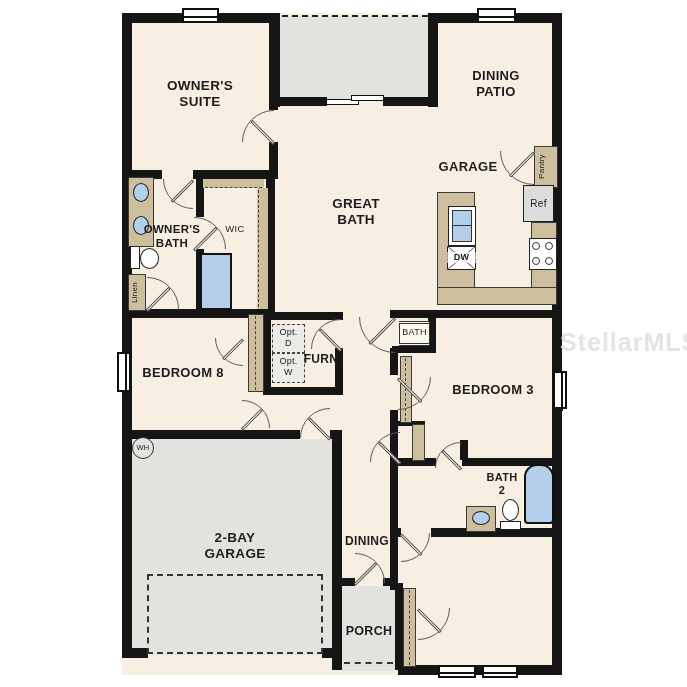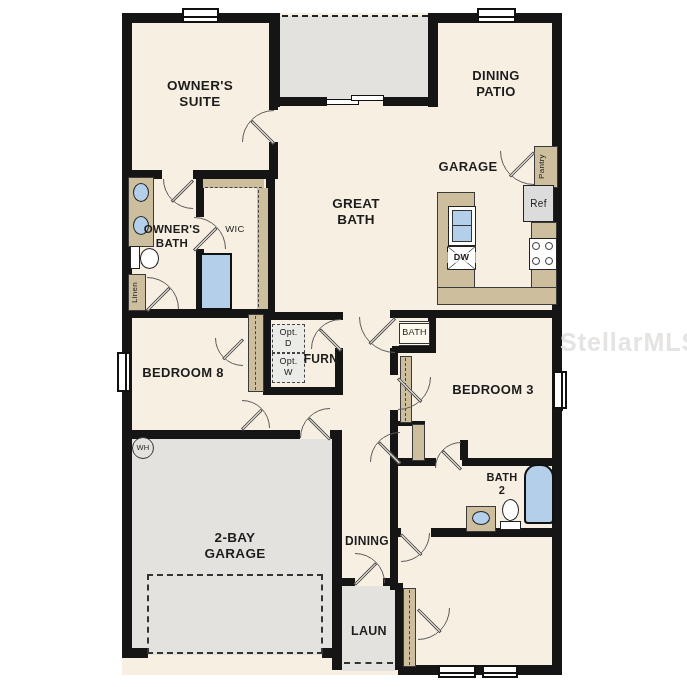--- a/index.html
+++ b/index.html
@@ -242,20 +242,20 @@
 BATH</div>
   <div class="lbl" style="left:219px;top:223px;width:32px;font-size:9.5px;font-weight:normal;">WIC</div>
   <div class="lbl" style="left:128px;top:365px;width:110px;font-size:13px;">BEDROOM 8</div>
   <div class="lbl" style="left:300px;top:352px;width:42px;font-size:12px;">FURN</div>
   <div class="lbl" style="left:433px;top:382px;width:120px;font-size:13px;">BEDROOM 3</div>
   <div class="lbl" style="left:482px;top:471px;width:40px;font-size:11px;">BATH
 2</div>
   <div class="lbl" style="left:180px;top:530px;width:110px;font-size:13.5px;">2-BAY
 GARAGE</div>
   <div class="lbl" style="left:337px;top:534px;width:60px;font-size:12px;">DINING</div>
-  <div class="lbl" style="left:339px;top:624px;width:60px;font-size:12.5px;">LAUN</div>
+  <div class="lbl" style="left:339px;top:624px;width:60px;font-size:12.5px;">PORCH</div>
 
   <div class="lbl rot" style="left:537px;top:150px;width:18px;height:34px;font-size:8px;font-weight:normal;">Pantry</div>
   <div class="lbl rot" style="left:130px;top:276px;width:14px;height:33px;font-size:8px;font-weight:normal;">Linen</div>
 
   <div class="watermark" style="left:560px;top:328px;width:127px;font-size:25px;text-align:right;">StellarMLS</div>
 
 </div>
 
 </body></html>

